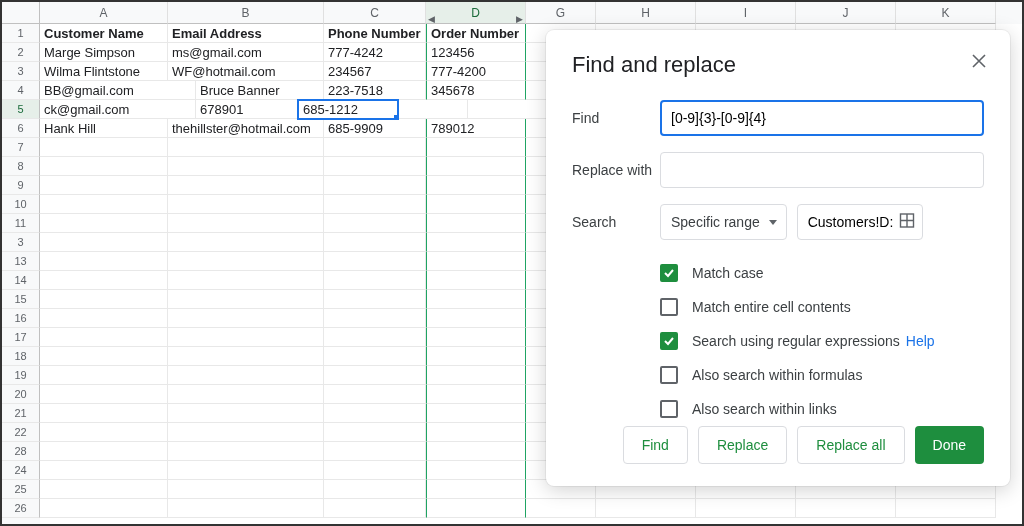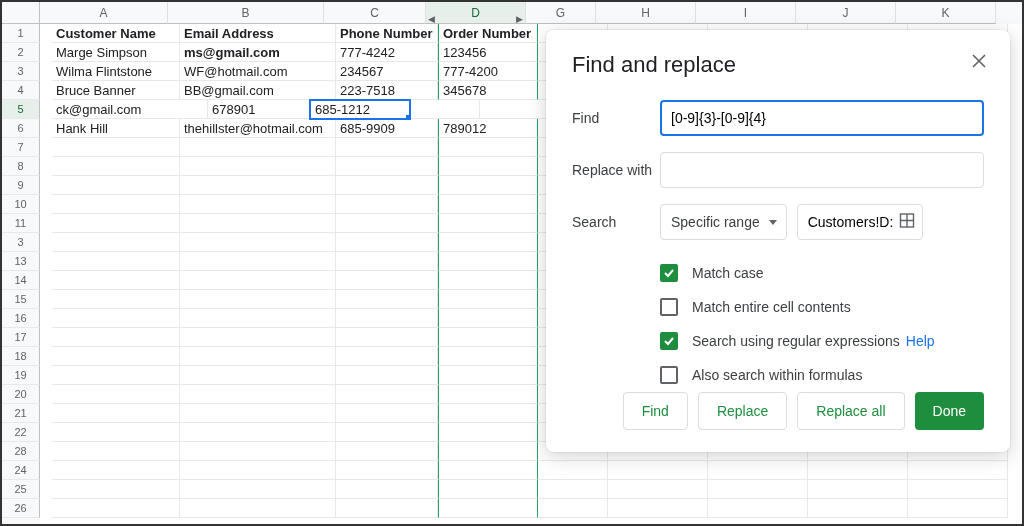--- a/index.html
+++ b/index.html
@@ -14,21 +14,21 @@
   .colh .dragL, .colh .dragR { position: absolute; top: 6px; font-size: 9px; color: #5f6368; }
   .colh .dragL { left: 2px; }
   .colh .dragR { right: 2px; }
 
   
   .row-headers { position: absolute; left: 0; top: 22px; width: 38px; bottom: 0; background: #f8f9fa; }
   .rowh { height: 19px; text-align: center; font-size: 11px; color: #5f6368; border-right: 1px solid #c0c0c0; border-bottom: 1px solid #e8e8e8; line-height: 19px; }
   .rowh.sel { background: #e6efe9; color: #1a6b3a; }
 
   
-  .grid { position: absolute; left: 38px; top: 22px; right: 0; bottom: 0; margin-left: 12px; }
+  .grid { position: absolute; left: 38px; top: 22px; right: 0; bottom: 0; }
   .row { display: flex; height: 19px; }
   .cell { border-right: 1px solid #e8e8e8; border-bottom: 1px solid #e8e8e8; padding: 0 4px; line-height: 19px; font-size: 13px; white-space: nowrap; overflow: hidden; }
   .hdrcell { font-weight: bold; }
   .colD-border-left { border-left: 1px solid #1fa463 !important; }
   .colD-border-right { border-right: 1px solid #1fa463 !important; }
   .activeCell { outline: 2px solid #1a73e8; outline-offset: -1px; position: relative; }
   .activeCell::after { content: ""; position: absolute; right: -3px; bottom: -3px; width: 6px; height: 6px; background: #1a73e8; }
 
   
   .dialog { position: absolute; left: 544px; top: 28px; width: 464px; background: #fff; border-radius: 8px; box-shadow: 0 4px 20px rgba(0,0,0,0.18), 0 0 0 1px rgba(0,0,0,0.05); padding: 22px 26px 22px 26px; }
@@ -111,43 +111,43 @@
         <div class="cell hdrcell" style="width: 102px;">Phone Number</div>
         <div class="cell colD-border-left colD-border-right hdrcell" style="width: 100px;">Order Number</div>
         <div class="cell" style="width: 70px;"></div>
         <div class="cell" style="width: 100px;"></div>
         <div class="cell" style="width: 100px;"></div>
         <div class="cell" style="width: 100px;"></div>
         <div class="cell" style="width: 100px;"></div>
       </div>
       <div class="row">
         <div class="cell" style="width: 128px;">Marge Simpson</div>
-        <div class="cell" style="width: 156px; font-weight: bold;">ms@gmail.com</div>
+        <div class="cell" style="width: 156px;">ms@gmail.com</div>
         <div class="cell" style="width: 102px;">777-4242</div>
         <div class="cell colD-border-left colD-border-right" style="width: 100px;">123456</div>
         <div class="cell" style="width: 70px;"></div>
         <div class="cell" style="width: 100px;"></div>
         <div class="cell" style="width: 100px;"></div>
         <div class="cell" style="width: 100px;"></div>
         <div class="cell" style="width: 100px;"></div>
       </div>
       <div class="row">
         <div class="cell" style="width: 128px;">Wilma Flintstone</div>
         <div class="cell" style="width: 156px;">WF@hotmail.com</div>
         <div class="cell" style="width: 102px;">234567</div>
         <div class="cell colD-border-left colD-border-right" style="width: 100px;">777-4200</div>
         <div class="cell" style="width: 70px;"></div>
         <div class="cell" style="width: 100px;"></div>
         <div class="cell" style="width: 100px;"></div>
         <div class="cell" style="width: 100px;"></div>
         <div class="cell" style="width: 100px;"></div>
       </div>
       <div class="row">
+        <div class="cell" style="width: 156px;">BB@gmail.com</div>
         <div class="cell" style="width: 128px;">Bruce Banner</div>
-        <div class="cell" style="width: 156px;">BB@gmail.com</div>
         <div class="cell" style="width: 102px;">223-7518</div>
         <div class="cell colD-border-left colD-border-right" style="width: 100px;">345678</div>
         <div class="cell" style="width: 70px;"></div>
         <div class="cell" style="width: 100px;"></div>
         <div class="cell" style="width: 100px;"></div>
         <div class="cell" style="width: 100px;"></div>
         <div class="cell" style="width: 100px;"></div>
       </div>
       <div class="row">
         <div class="cell" style="width: 156px;">ck@gmail.com</div>
@@ -446,20 +446,24 @@
               <path d="M2 6 L5 9 L10 3" stroke="currentColor" stroke-width="2" fill="none"></path>
             </svg>
           </span>
         <span>Search using regular expressions</span>
         <a href="#">Help</a>
       </div>
       <div class="chk">
         <span class="box"></span>
         <span>Also search within formulas</span>
       </div>
+      <div class="chk">
+        <span class="box"></span>
+        <span>Also search within links</span>
+      </div>
     </div>
 
 
     <div class="btnrow">
       <div class="btn outline">Find</div>
       <div class="btn outline">Replace</div>
       <div class="btn outline">Replace all</div>
       <div class="btn primary">Done</div>
     </div>
   </div>

